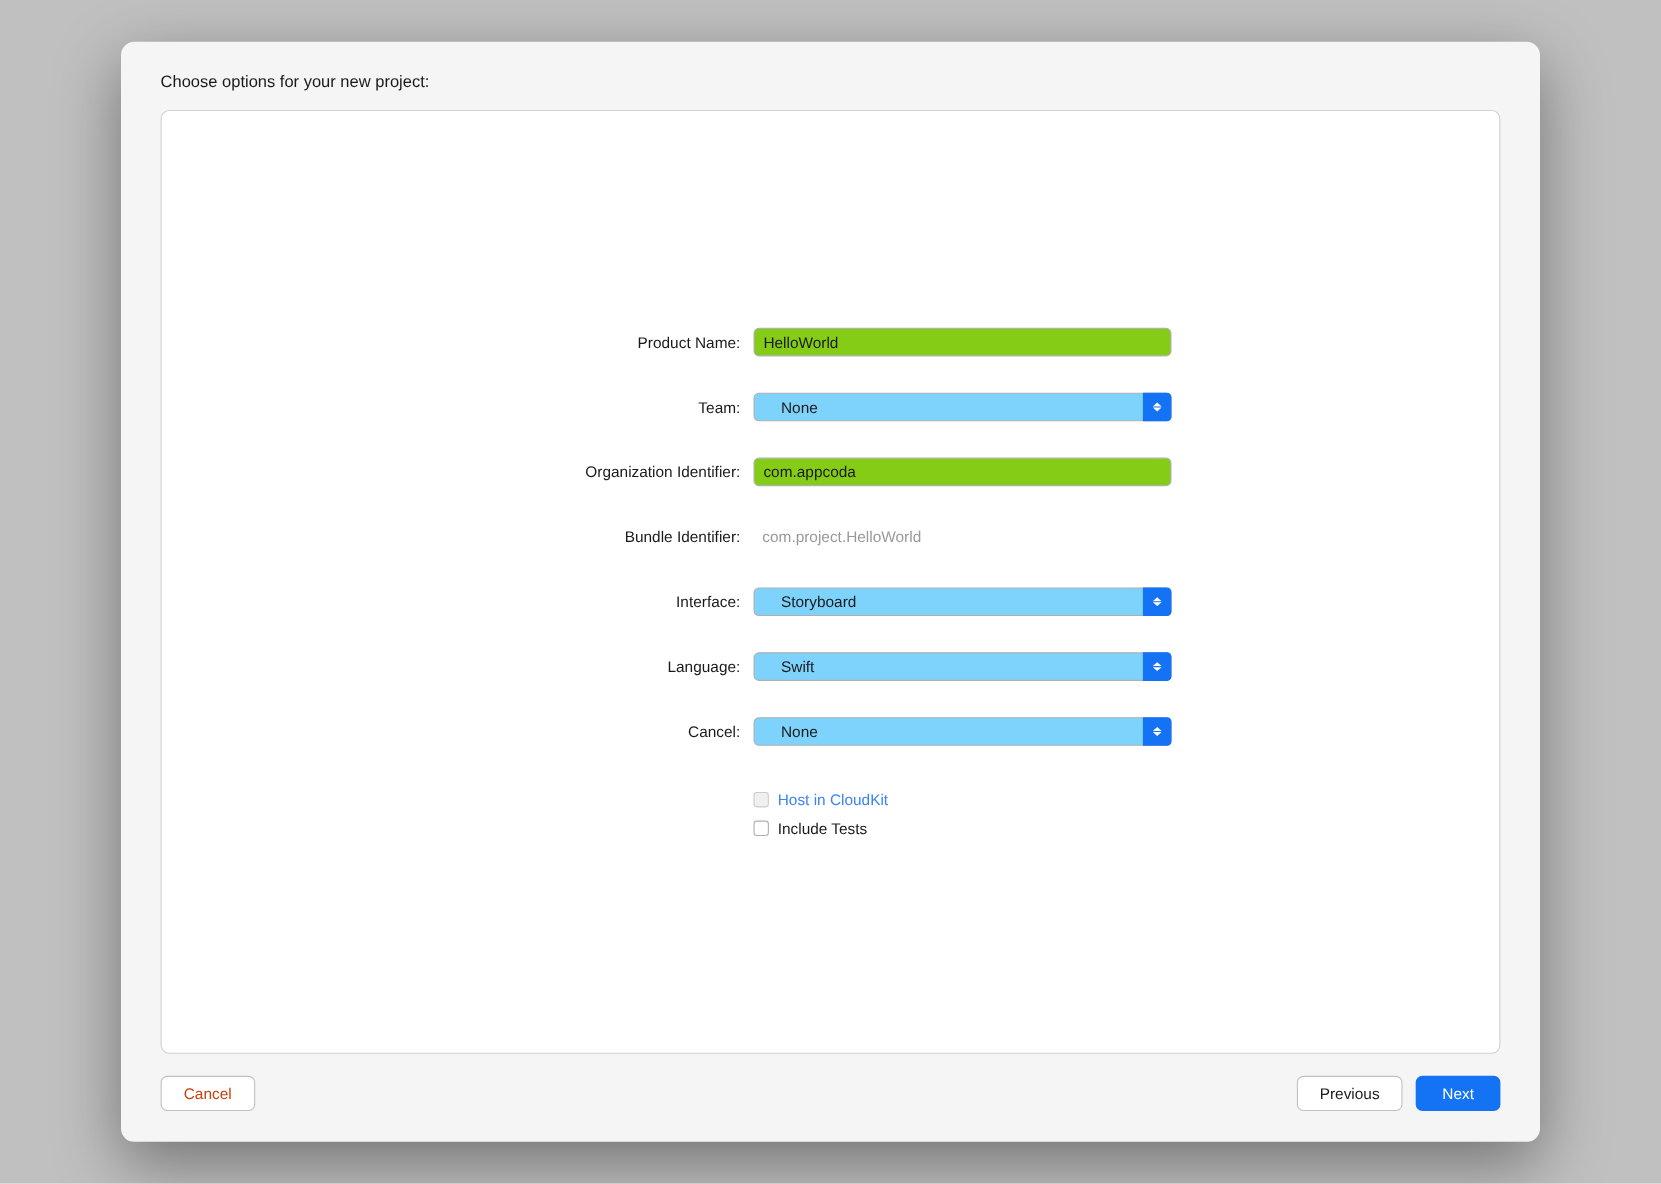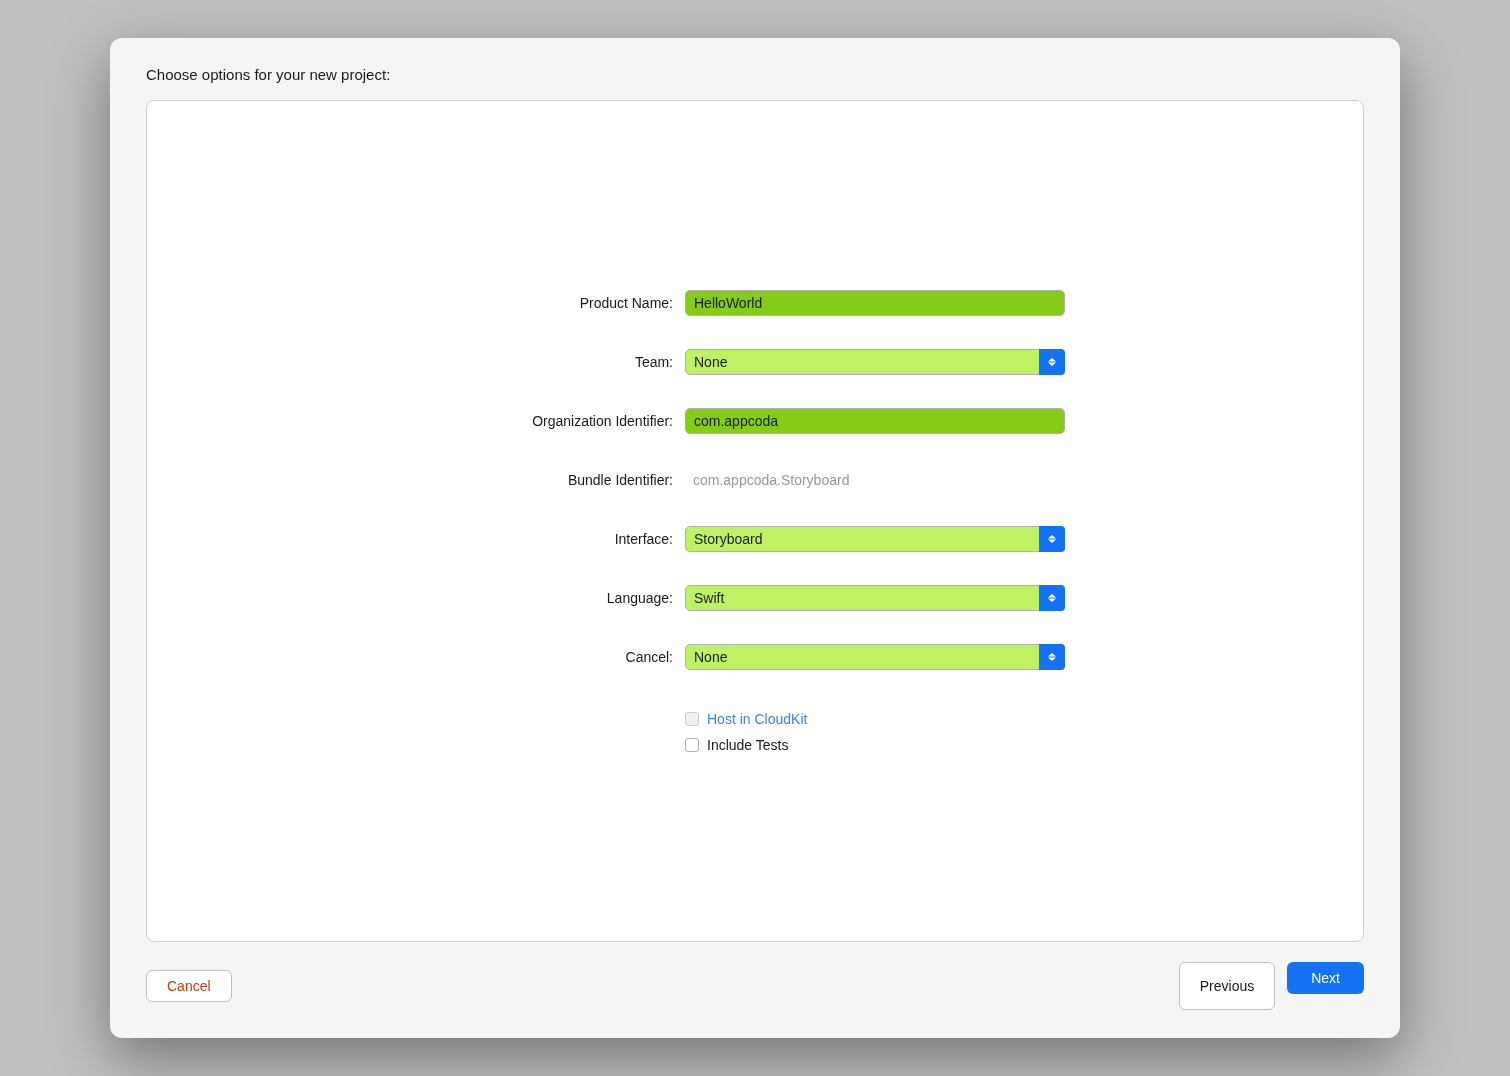--- a/index.html
+++ b/index.html
@@ -102,24 +102,24 @@
     .select-wrapper {
       position: relative;
       width: 100%;
     }
 
     .select-input {
       width: 100%;
       height: 26px;
       border: 1px solid #b0b0b0;
       border-radius: 5px;
-      padding: 0 32px 0 8px;
-      font-size: 14px;
-      color: #1a1a1a;
-      background: #bef264;
+      padding: 0 32px 0 24px;
+      font-size: 14px;
+      color: #1a1a1a;
+      background: #7dd3fc;
       appearance: none;
       -webkit-appearance: none;
       outline: none;
       cursor: pointer;
     }
 
     .select-arrow {
       position: absolute;
       right: 0;
       top: 0;
@@ -202,21 +202,21 @@
       background: #ffffff;
       border: 1px solid #c0c0c0;
       border-radius: 6px;
       font-size: 14px;
       color: #c2410c;
       cursor: pointer;
       font-family: inherit;
     }
 
     .btn-previous {
-      height: 48px;
+      height: 32px;
       padding: 0 20px;
       background: #ffffff;
       border: 1px solid #c0c0c0;
       border-radius: 6px;
       font-size: 14px;
       color: #1a1a1a;
       cursor: pointer;
       font-family: inherit;
     }
 
@@ -270,21 +270,21 @@
       <div class="form-row">
         <label class="form-label">Organization Identifier:</label>
         <div class="form-field">
           <input type="text" class="text-input" value="com.appcoda" style="">
         </div>
       </div>
 
       <div class="form-row">
         <label class="form-label">Bundle Identifier:</label>
         <div class="form-field">
-          <span class="bundle-id-text">com.appcoda.Storyboard</span>
+          <span class="bundle-id-text">com.project.HelloWorld</span>
         </div>
       </div>
 
       <div class="form-row">
         <label class="form-label">Interface:</label>
         <div class="form-field">
           <div class="select-wrapper">
             <select class="select-input">
               <option>Storyboard</option>
               <option>SwiftUI</option>

